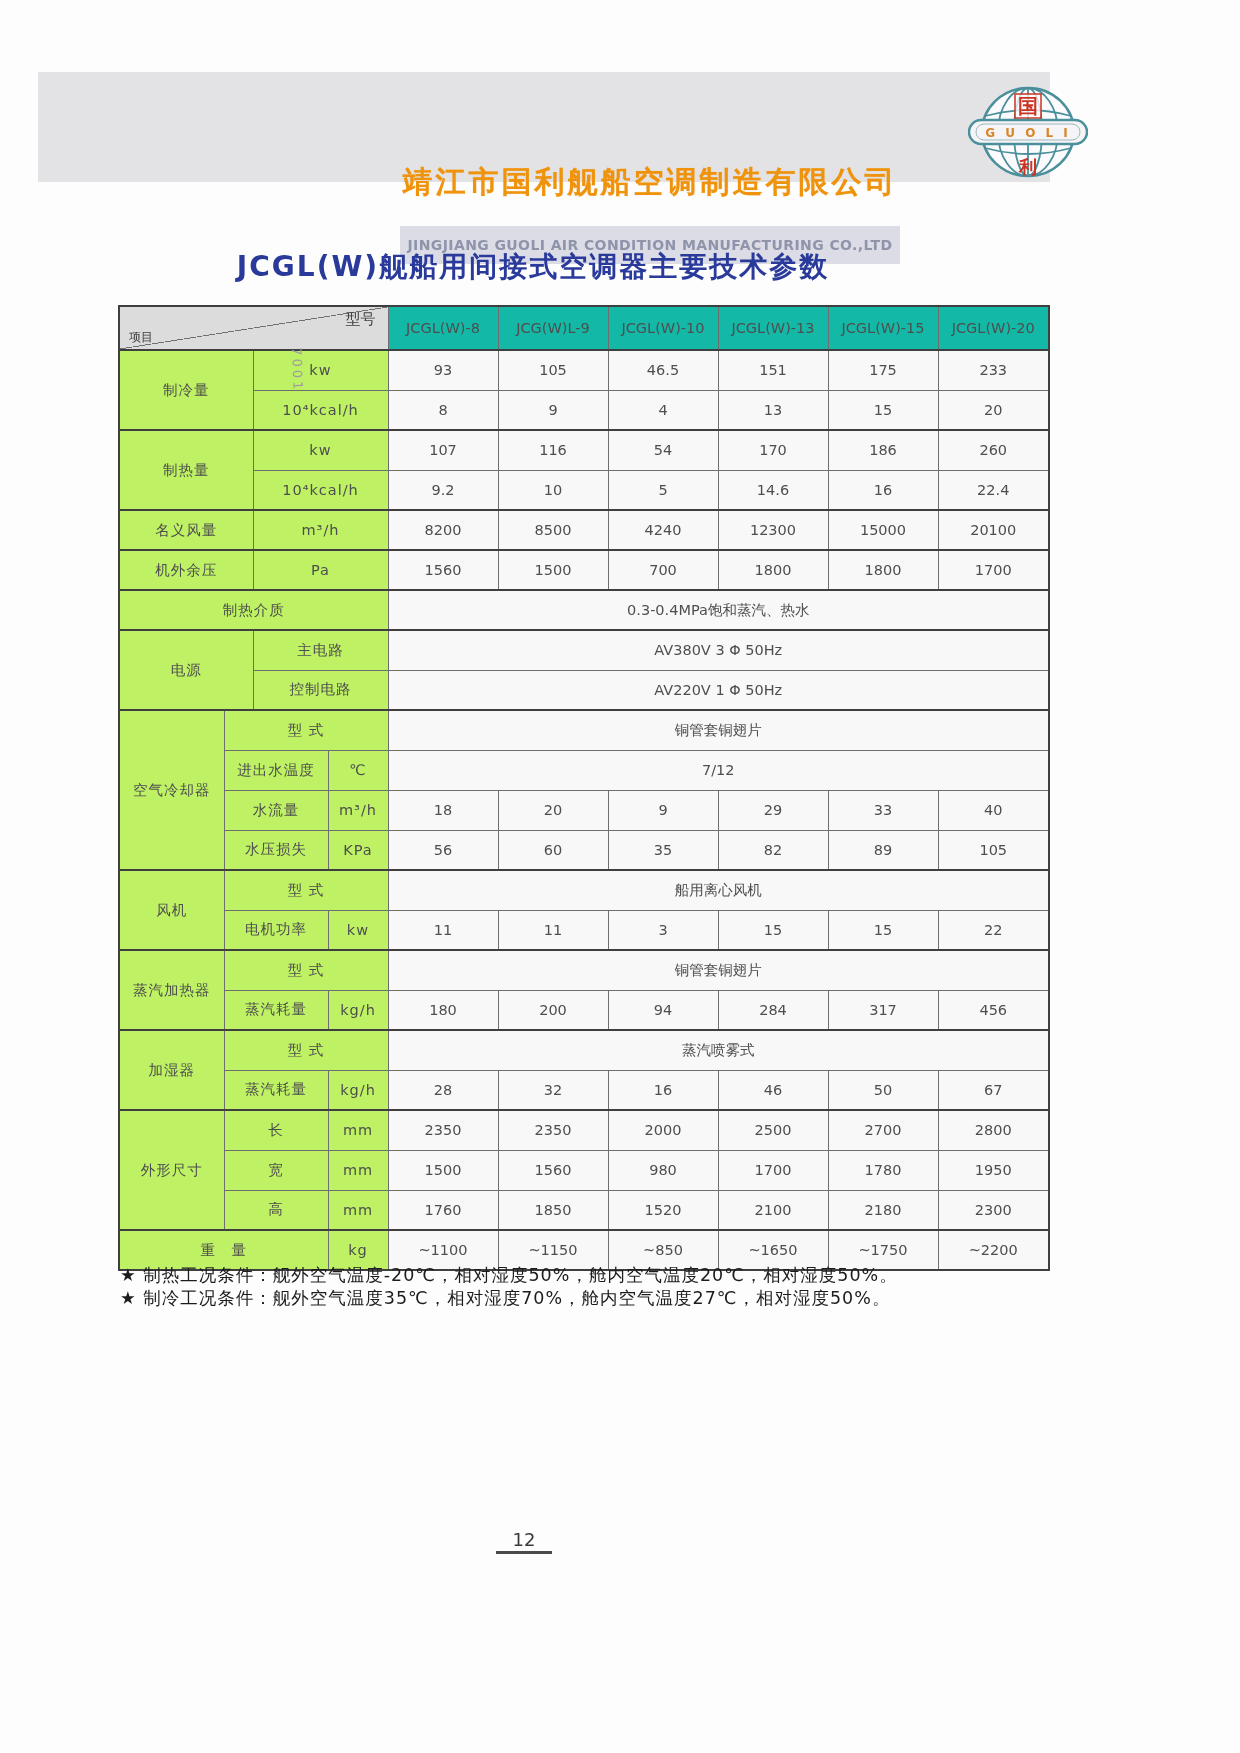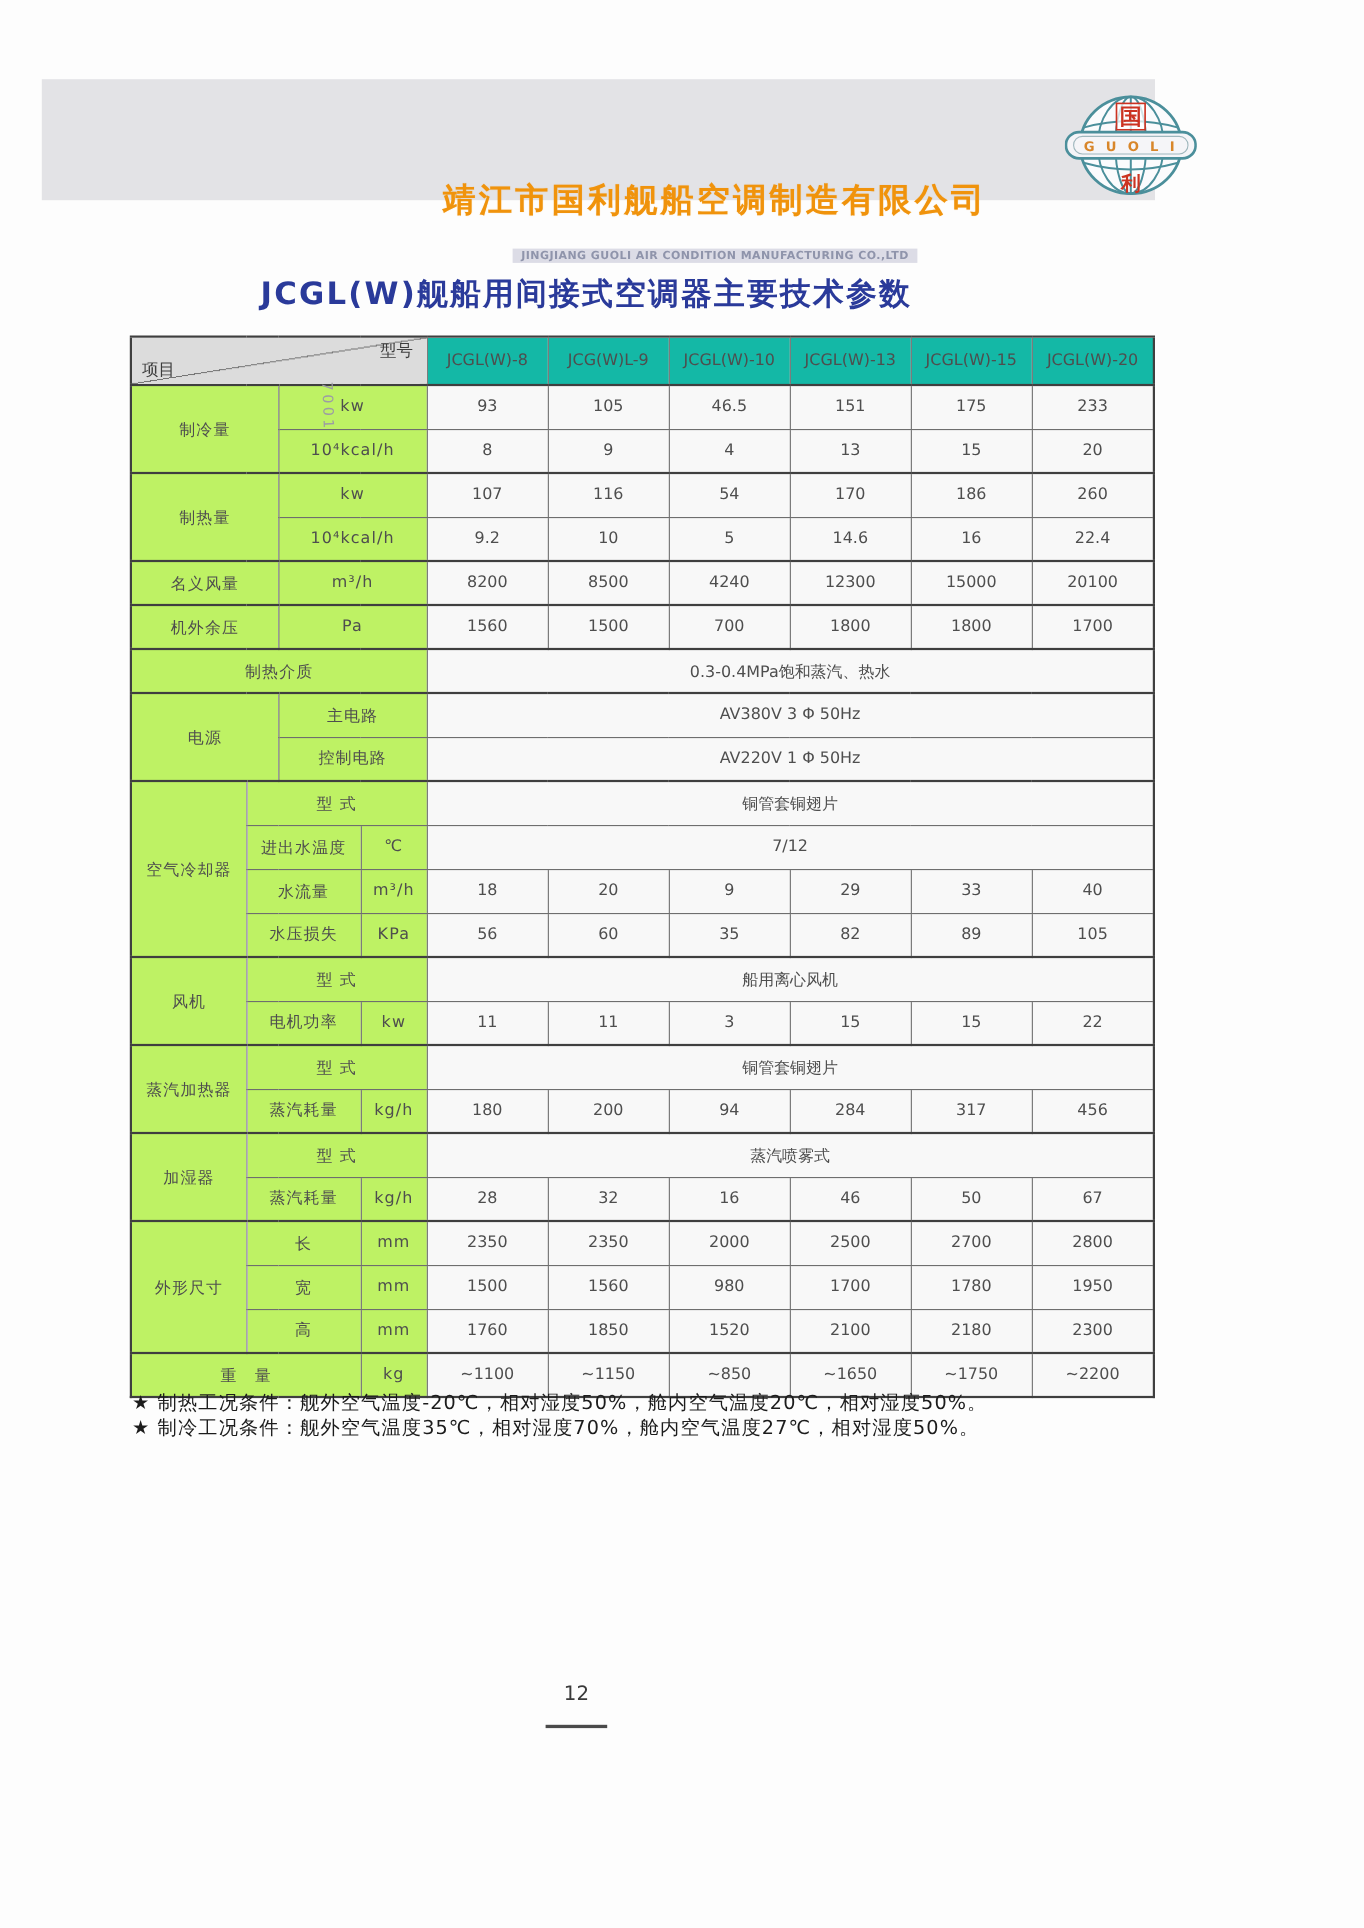--- a/index.html
+++ b/index.html
@@ -18,22 +18,22 @@
   }
   .co-block{
     position:absolute;left:352px;top:90px;width:520px;text-align:center;
   }
   .co-cn{
     font-size:30px;font-weight:bold;letter-spacing:3px;
     color:#f0930c;white-space:nowrap;
     text-shadow:0 0 1px rgba(240,147,12,.4);
   }
   .co-en{
-    margin-top:23px;font-size:10px;font-weight:bold;letter-spacing:.4px;
-    color:#8f94ab;background:#dcdce6;display:inline-block;padding:1px 8px;
+    margin-top:23px;font-size:14px;font-weight:bold;letter-spacing:.4px;
+    color:#8f94ab;background:#dcdce6;display:inline-block;padding:11px 8px;
     white-space:nowrap;
   }
   .logo{position:absolute;left:968px;top:78px;width:120px;height:112px;}
 
   
   .doc-title{
     position:absolute;left:118px;top:248px;width:830px;text-align:center;
     font-size:28px;font-weight:bold;letter-spacing:2px;color:#2a3a9a;
   }
 
@@ -51,39 +51,39 @@
   table.spec tr.hdr{height:44px;}
   table.spec tr.sec td{border-top:2px solid #3f3f3f;}
   td.lbl{background:#bef264;color:#3d3d3d;font-size:15px;letter-spacing:1px;}
   td.val{background:#f8f8f8;}
   td.model{background:#14b8a6;font-size:14.5px;color:#555;letter-spacing:0;}
   td.corner{
     position:relative;background-color:#dcdcdc;padding:0;
     background-image:linear-gradient(to bottom right,
       rgba(0,0,0,0) 49.4%, #707070 49.4%, #707070 50.5%, rgba(0,0,0,0) 50.5%);
   }
-  .corner-left{position:absolute;left:9px;bottom:3px;font-size:15px;color:#3d3d3d;margin-top:16px;}
+  .corner-left{position:absolute;left:9px;bottom:3px;font-size:12px;color:#3d3d3d;margin-top:16px;}
   .corner-right{position:absolute;right:12px;top:3px;font-size:15px;color:#3d3d3d;}
   .artifact{
     position:absolute;left:186px;top:42px;width:14px;
     font-size:13px;color:#9c9ca4;letter-spacing:3px;
     transform:rotate(88deg);transform-origin:left top;white-space:nowrap;
   }
 
   
   .note{
     position:absolute;left:120px;width:1000px;
     font-size:17.5px;color:#1c1c1c;letter-spacing:1px;white-space:nowrap;
   }
   .note1{top:1286px;}
   .note2{top:1263px;}
   .pageno{
     position:absolute;left:496px;top:1529px;width:56px;text-align:center;
     font-size:18px;color:#3a3a3a;border-bottom:3px solid #4a4a4a;
-    padding-bottom:18px;
+    padding-bottom:1px;
   }
 </style>
 </head>
 <body>
 
 <div class="page">
 
   <div class="band">
     <div class="co-block">
       <div class="co-cn">靖江市国利舰船空调制造有限公司</div>

